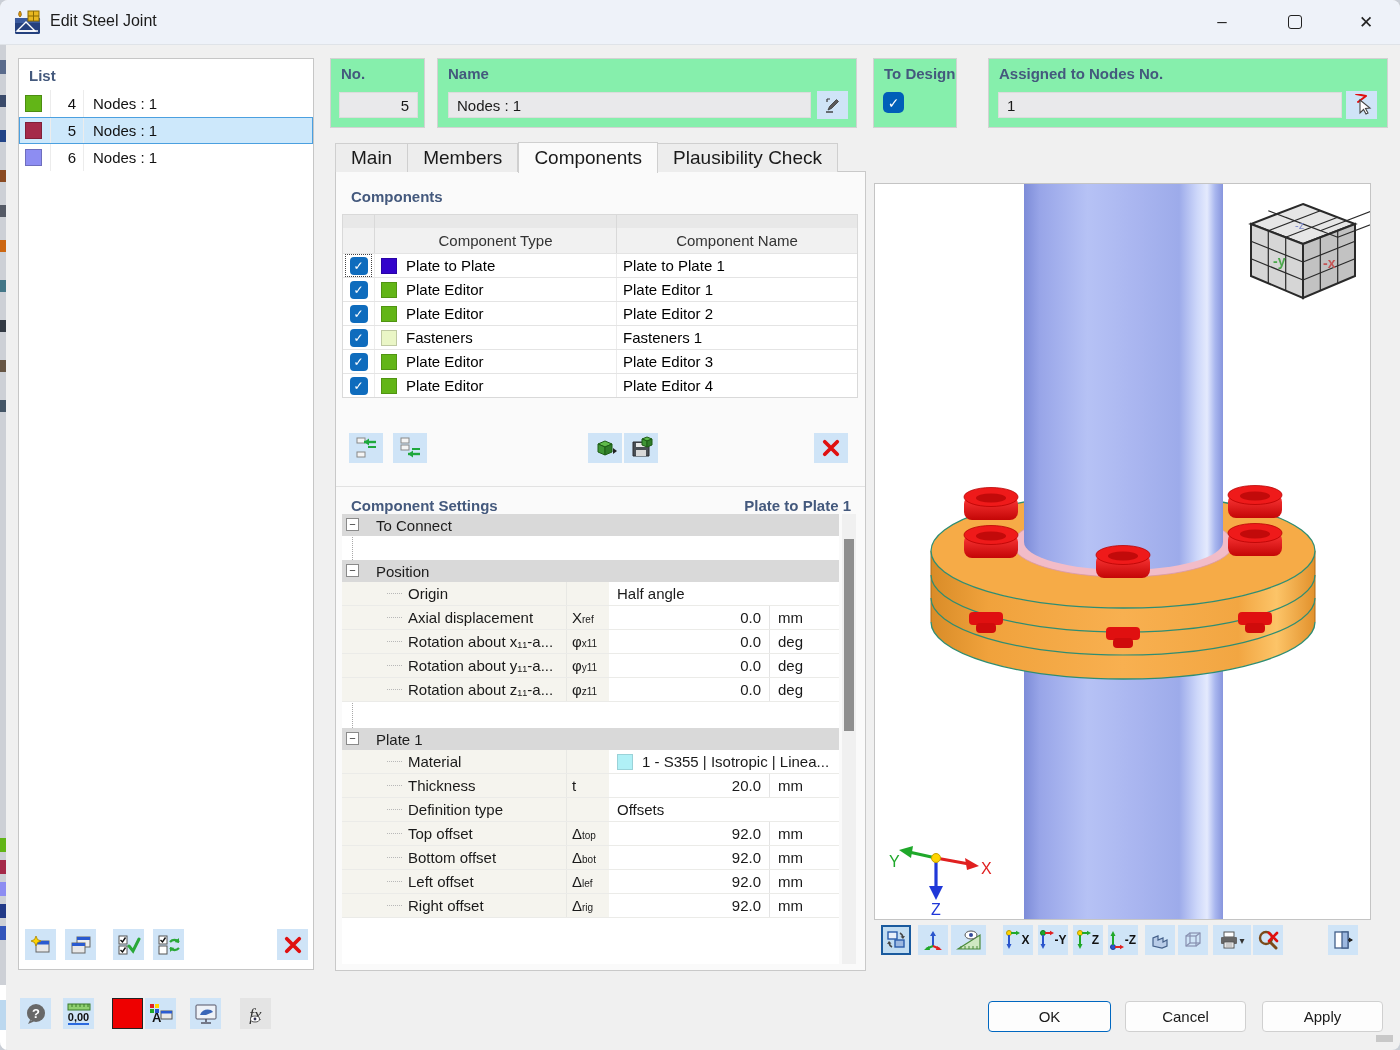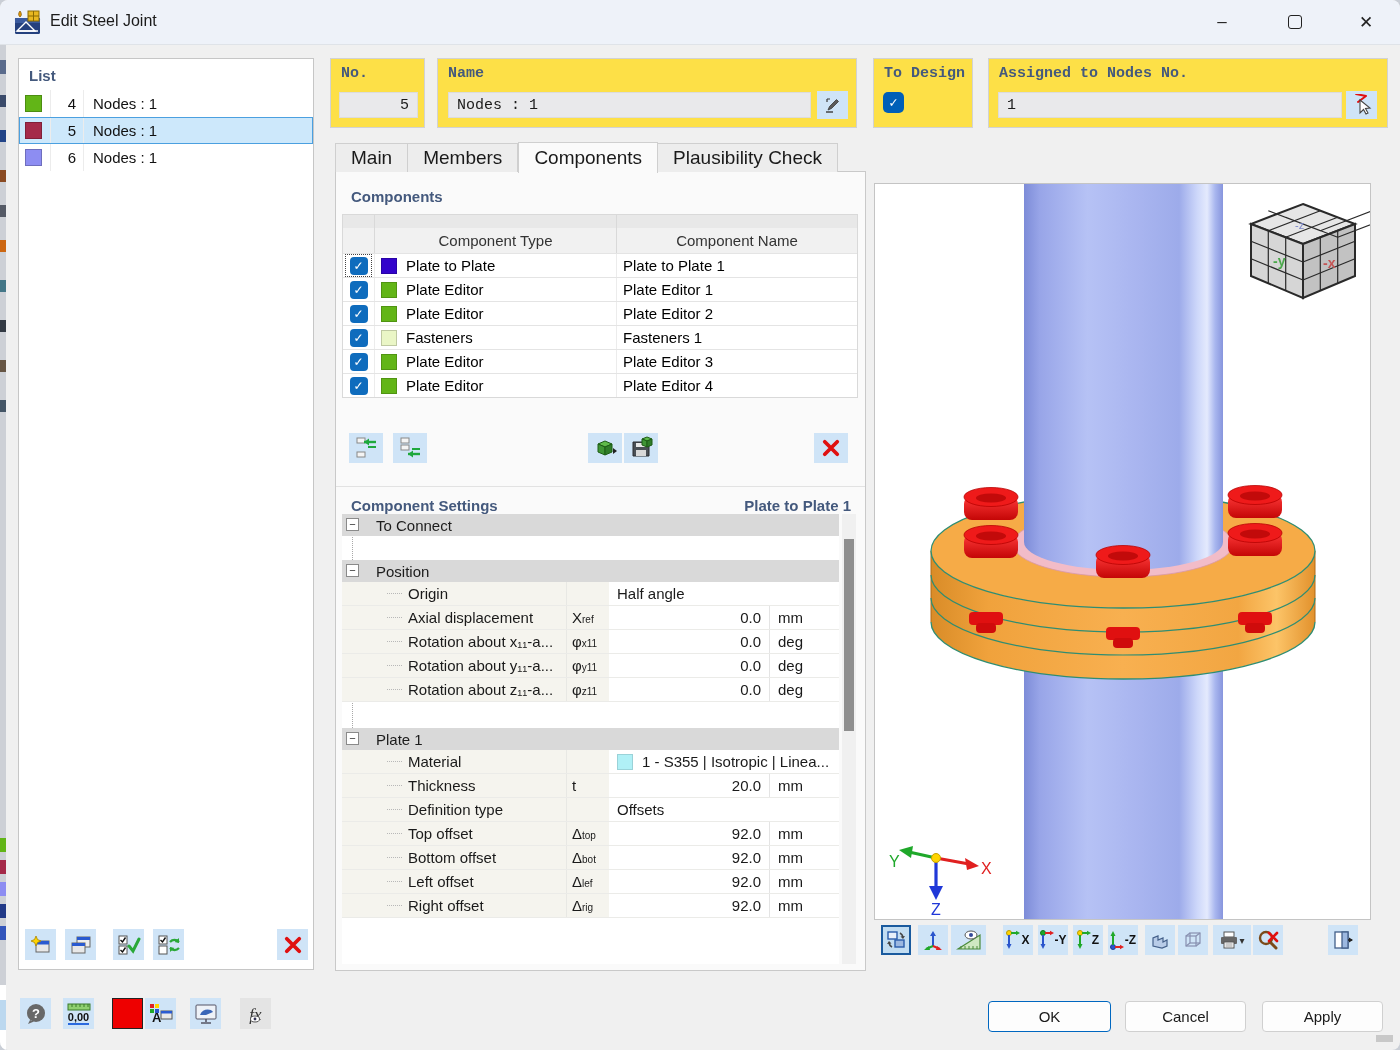--- a/index.html
+++ b/index.html
@@ -13,21 +13,21 @@
   .win-btn { position:absolute; top:0; width:46px; height:44px; display:flex; align-items:center; justify-content:center; color:#222; font-size:17px; font-weight:300; cursor:default; }
   .wb-min { left:1199px; } .wb-max { left:1272px; } .wb-close { left:1343px; }
   .max-box { width:14px; height:14px; border:1.6px solid #222; border-radius:3px; }
 
   
   .edge-strip { position:absolute; left:0; top:45px; width:6px; height:1005px; background:#cdd0d6; }
   .edge-strip .speck { position:absolute; left:0; width:6px; }
 
   
   .sec-title { color:#44597d; font-weight:bold; font-size:15px; }
-  .groupbox { position:absolute; background:#fde047; border:1px solid #d2d2d2;font-family:Liberation Mono, monospace; }
+  .groupbox { position:absolute; background:#86efac; border:1px solid #d2d2d2; }
   .field { background:#e9e9eb; border:1px solid #dcdcdc; font-size:15px; color:#1a1a1a; display:flex; align-items:center; }
   .tool-btn { background:#cfe4f7; border:1px solid #cfe4f7; display:flex; align-items:center; justify-content:center; cursor:default; }
 
   
   .list-panel { position:absolute; left:18px; top:58px; width:296px; height:912px; background:#fff; border:1px solid #c6c6c6; }
   .list-panel .hdr { padding:8px 0 6px 10px; }
   .list-row { position:relative; height:27px; display:flex; align-items:center; font-size:15px; color:#111; }
   .list-row.sel { background:#cde8fb; outline:1px solid #4ba0e0; outline-offset:-1px; }
   .list-sw { width:17px; height:17px; margin-left:6px; border:1px solid rgba(0,0,0,.22); }
   .list-no { width:34px; text-align:right; padding-right:7px; border-right:1px solid #ececec; margin-left:8px; border-left:1px solid #ececec; height:100%; display:flex; align-items:center; justify-content:flex-end; }
@@ -203,21 +203,21 @@
     <span class="g-label sec-title">Name</span>
     <div class="field" style="position:absolute; left:10px; top:33px; width:363px; height:26px; padding-left:8px;">Nodes : 1</div>
     <div class="tool-btn" style="position:absolute; left:379px; top:32px; width:31px; height:28px;">
       <svg width="18" height="18" viewBox="0 0 18 18">
         <path d="M4 14 L5.5 10.5 L12.5 3.5 L14.5 5.5 L7.5 12.5 Z" fill="#5a5a5a" stroke="#3a3a3a" stroke-width="0.8"></path>
         <path d="M2 16 H9" stroke="#3a3a3a" stroke-width="1.4"></path>
         <path d="M3 3 H6 M3 3 V6" stroke="#3a3a3a" stroke-width="1.2" fill="none"></path>
       </svg>
     </div>
   </div>
-  <div class="groupbox" style="left:873px; top:58px; width:100px; height:70px;">
+  <div class="groupbox" style="left:873px; top:58px; width:84px; height:70px;">
     <span class="g-label sec-title">To Design</span>
     <div class="cb-blue" style="position:absolute; left:9px; top:33px;">
         <span>✓</span>
       </div>
   </div>
   <div class="groupbox" style="left:988px; top:58px; width:400px; height:70px;">
     <span class="g-label sec-title">Assigned to Nodes No.</span>
     <div class="field" style="position:absolute; left:9px; top:33px; width:344px; height:26px; padding-left:8px;">1</div>
     <div class="tool-btn" style="position:absolute; left:357px; top:32px; width:31px; height:28px;">
       <svg width="20" height="22" viewBox="0 0 20 22">

